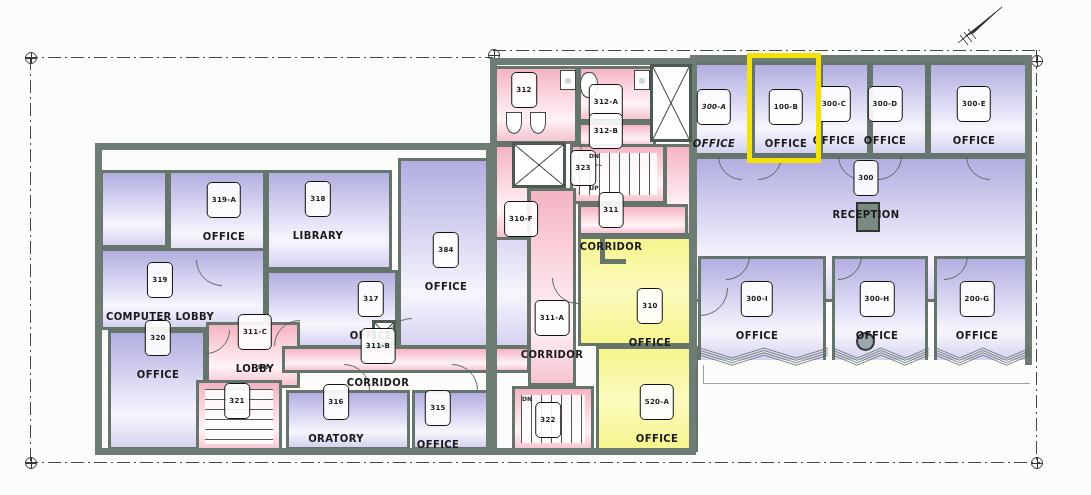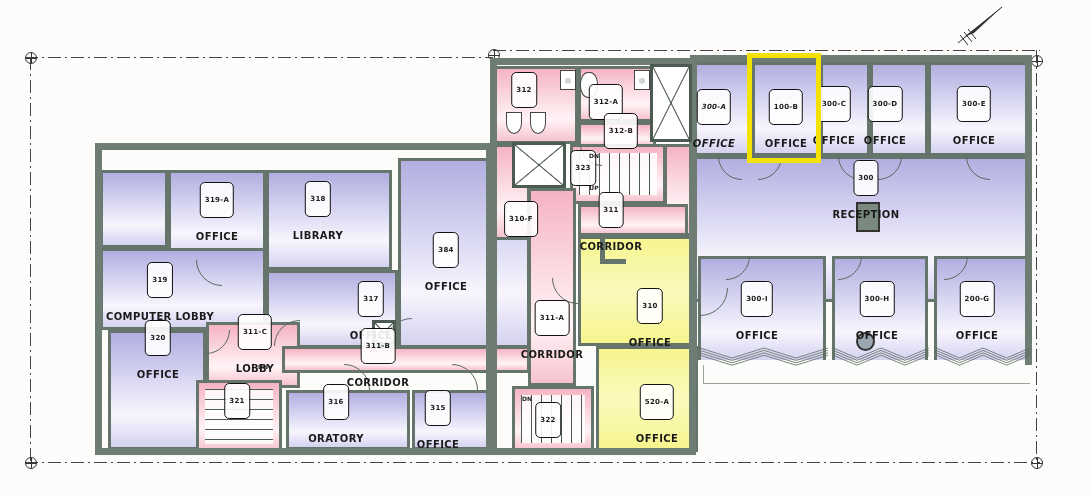--- a/index.html
+++ b/index.html
@@ -74,21 +74,21 @@
     <div class="room f-purple" style="left: 928px; top: 62px; width: 100px; height: 94px;"></div>
     <div class="rlabel" style="left: 974px; top: 116px;"><span class="pill">300-E</span><div class="rname">OFFICE</div></div>
     <div class="room f-purple nb" style="left: 698px; top: 256px; width: 128px; height: 104px;"></div>
     <div class="rlabel" style="left: 757px; top: 311px;"><span class="pill">300-I</span><div class="rname">OFFICE</div></div>
     <div class="room f-purple nb" style="left: 832px; top: 256px; width: 96px; height: 104px;"></div>
     <div class="rlabel" style="left: 877px; top: 311px;"><span class="pill">300-H</span><div class="rname">OFFICE</div></div>
     <div class="room f-purple nb" style="left: 934px; top: 256px; width: 94px; height: 104px;"></div>
     <div class="rlabel" style="left: 977px; top: 311px;"><span class="pill">200-G</span><div class="rname">OFFICE</div></div>
     <div class="room f-purple" style="left: 100px; top: 170px; width: 68px; height: 78px;"></div>
     <div class="room f-purple" style="left: 168px; top: 170px; width: 98px; height: 90px;"></div>
-    <div class="rlabel" style="left: 217px; top: 212px;"><span class="pill">319-A</span><div class="rname">OFFICE</div></div>
+    <div class="rlabel" style="left: 224px; top: 212px;"><span class="pill">319-A</span><div class="rname">OFFICE</div></div>
     <div class="room f-purple" style="left: 266px; top: 170px; width: 126px; height: 100px;"></div>
     <div class="rlabel" style="left: 318px; top: 211px;"><span class="pill">318</span><div class="rname">LIBRARY</div></div>
     <div class="room f-purple" style="left: 100px; top: 248px; width: 166px; height: 82px;"></div>
     <div class="rlabel" style="left: 160px; top: 292px;"><span class="pill">319</span><div class="rname">COMPUTER LOBBY</div></div>
     <div class="room f-purple" style="left: 108px; top: 330px; width: 98px; height: 120px;"></div>
     <div class="rlabel" style="left: 158px; top: 350px;"><span class="pill">320</span><div class="rname">OFFICE</div></div>
     <div class="room f-purple" style="left: 266px; top: 270px; width: 132px; height: 78px;"></div>
     <div class="rlabel" style="left: 371px; top: 311px;"><span class="pill">317</span><div class="rname">OFFICE</div></div>
     <div class="room f-purple" style="left: 398px; top: 158px; width: 132px; height: 190px;"></div>
     <div class="rlabel" style="left: 446px; top: 262px;"><span class="pill">384</span><div class="rname">OFFICE</div></div>
@@ -102,21 +102,21 @@
     <div class="rlabel" style="left: 237px; top: 401px;"><span class="pill">321</span></div>
     <div class="room f-purple" style="left: 286px; top: 390px; width: 124px; height: 60px;"></div>
     <div class="rlabel" style="left: 336px; top: 414px;"><span class="pill">316</span><div class="rname">ORATORY</div></div>
     <div class="room f-purple" style="left: 412px; top: 390px; width: 78px; height: 60px;"></div>
     <div class="rlabel" style="left: 438px; top: 420px;"><span class="pill">315</span><div class="rname">OFFICE</div></div>
     <div class="room f-pink" style="left: 494px; top: 66px; width: 84px; height: 78px;"></div>
     <div class="rlabel" style="left: 524px; top: 90px;"><span class="pill">312</span></div>
     <div class="room f-pink" style="left: 578px; top: 66px; width: 78px; height: 56px;"></div>
     <div class="rlabel" style="left: 606px; top: 102px;"><span class="pill">312-A</span></div>
     <div class="room f-pink" style="left: 578px; top: 122px; width: 78px; height: 26px;"></div>
-    <div class="rlabel" style="left: 606px; top: 131px; margin-left: 15px;"><span class="pill">312-B</span></div>
+    <div class="rlabel" style="left: 606px; top: 131px;"><span class="pill">312-B</span></div>
     <div class="room f-pink" style="left: 494px; top: 144px; width: 36px; height: 96px;"></div>
     <div class="rlabel" style="left: 521px; top: 219px;"><span class="pill">310-F</span></div>
     <div class="room f-pink" style="left: 664px; top: 144px; width: 30px; height: 92px;"></div>
     <div class="room f-pink" style="left: 570px; top: 144px; width: 96px; height: 60px;">
       <div class="treads v"></div>
     </div>
     <div class="rlabel" style="left: 583px; top: 168px;"><span class="pill">323</span></div>
     <div class="room f-pink" style="left: 578px; top: 204px; width: 110px; height: 32px;"></div>
     <div class="rlabel" style="left: 611px; top: 222px;"><span class="pill">311</span><div class="rname">CORRIDOR</div></div>
     <div class="room f-pink" style="left: 528px; top: 188px; width: 48px; height: 198px;"></div>

